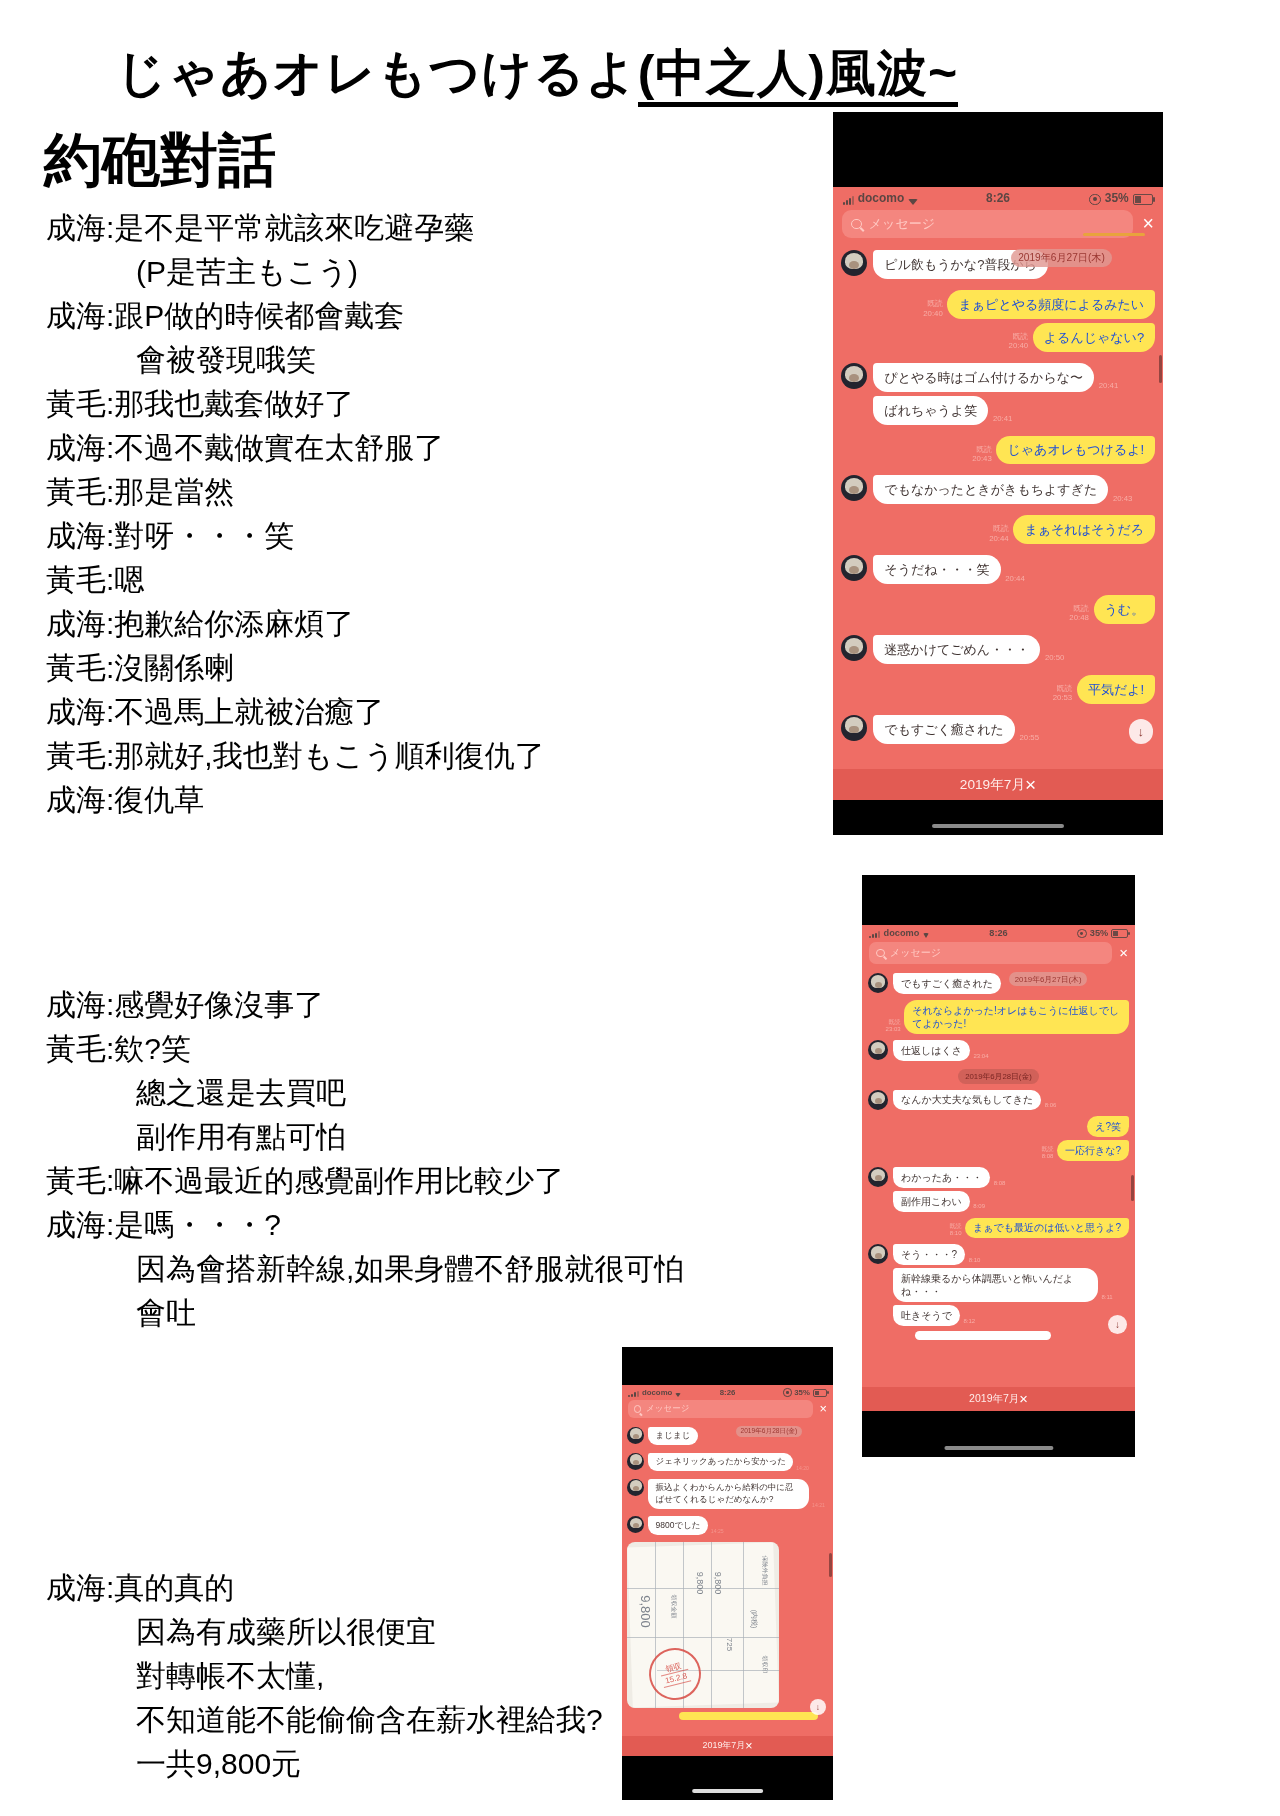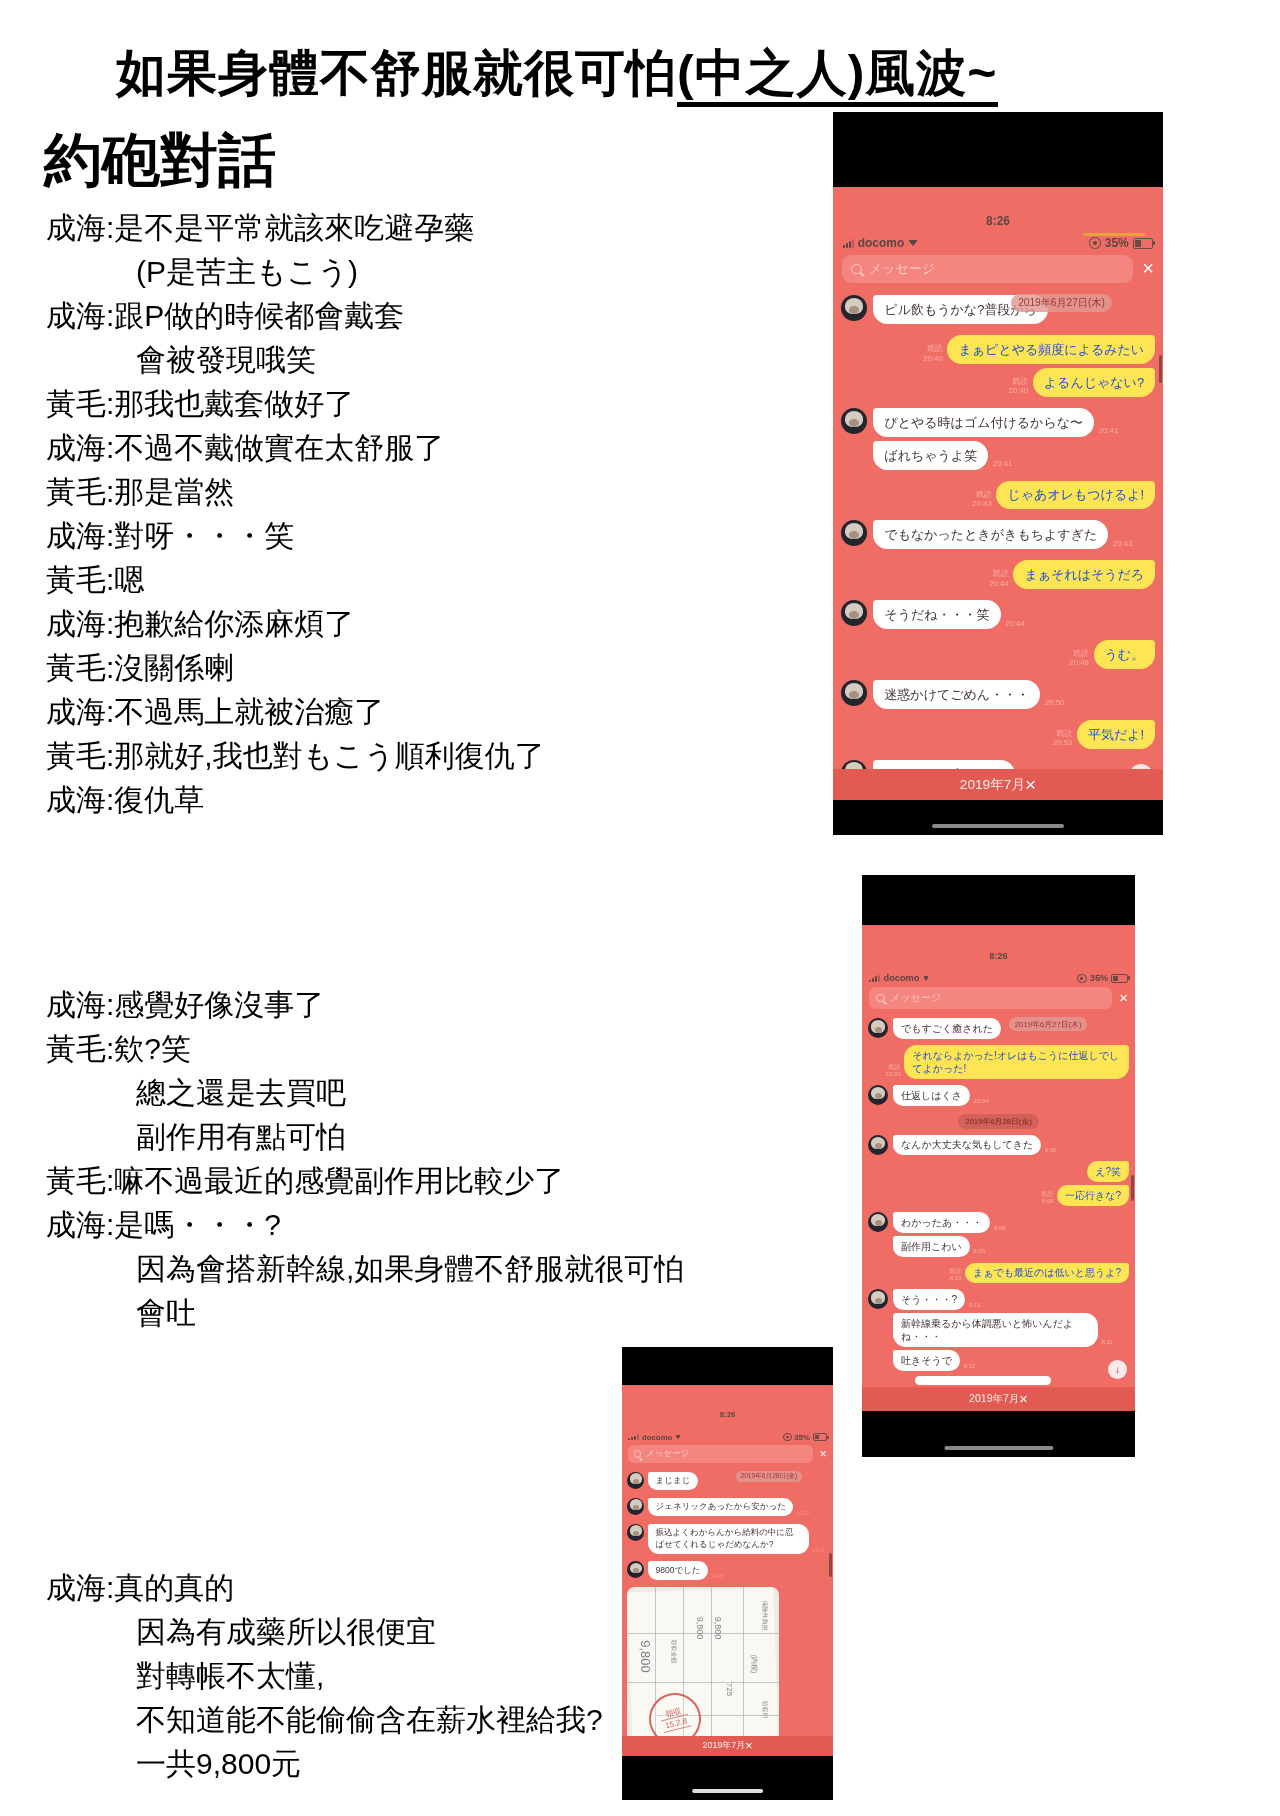--- a/index.html
+++ b/index.html
@@ -26,21 +26,21 @@
   #phone1 .ptop{height:75px;} #phone2 .ptop{height:50px;} #phone3 .ptop{height:38px;}
   .pbottom{flex:none;background:#000;position:relative;}
   #phone1 .pbottom{height:35px;} #phone2 .pbottom{height:46px;} #phone3 .pbottom{height:44px;}
   .homebar{position:absolute;left:50%;bottom:7px;transform:translateX(-50%);
     width:40%;height:4px;border-radius:2px;background:#8a8a8a;}
   #phone3 .homebar{background:#ddd;width:34%;}
   .screen{flex:1;background:#ef6d65;display:flex;flex-direction:column;overflow:hidden;position:relative;}
 
   .status{position:relative;display:flex;justify-content:space-between;align-items:center;
     color:#5c4643;font-weight:bold;font-size:0.92em;padding:0.35em 0.8em 0.15em;}
-  .sgroup{display:flex;align-items:center;gap:0.35em;margin-top:45px;}
+  .sgroup{display:flex;align-items:flex-end;gap:0.35em;}
   .bars{display:inline-flex;align-items:flex-end;gap:1px;height:0.75em;}
   .bars i{display:inline-block;width:2px;background:currentColor;border-radius:1px;}
   .bars i:nth-child(1){height:30%;} .bars i:nth-child(2){height:55%;}
   .bars i:nth-child(3){height:78%;} .bars i:nth-child(4){height:100%;opacity:.45;}
   .wifi{width:0;height:0;border-left:0.42em solid transparent;border-right:0.42em solid transparent;
     border-top:0.58em solid currentColor;display:inline-block;border-radius:2px;}
   .clock{position:absolute;left:50%;transform:translateX(-50%);text-align:right;}
   .eye{width:0.8em;height:0.8em;border:1px solid currentColor;border-radius:50%;display:inline-block;position:relative;}
   .eye::after{content:"";position:absolute;left:28%;top:28%;width:40%;height:40%;border-radius:50%;background:currentColor;}
   .bat{width:1.55em;height:0.78em;border:1px solid currentColor;border-radius:2px;display:inline-block;position:relative;opacity:.9;}
@@ -108,21 +108,21 @@
   .rtx{position:absolute;color:#7d838c;transform:rotate(90deg);transform-origin:center;white-space:nowrap;}
   .stamp{position:absolute;left:22px;bottom:8px;width:48px;height:48px;border:2px solid rgba(212,62,55,.8);
     border-radius:50%;color:rgba(212,62,55,.85);display:flex;flex-direction:column;align-items:center;
     justify-content:center;font-size:8px;line-height:1.15;transform:rotate(-14deg);background:rgba(255,255,255,.2);}
   .stamp span{display:block;border-top:1px solid rgba(212,62,55,.6);border-bottom:1px solid rgba(212,62,55,.6);padding:1px 3px;}
 </style>
 </head>
 <body>
 
 <div class="page">
-  <div class="title"><span>如果身體不舒服就很可怕</span><span class="u">(中之人)風波~</span></div>
+  <div class="title"><span>じゃあオレもつけるよ</span><span class="u">(中之人)風波~</span></div>
   <div class="h1">約砲對話</div>
   <div class="col" id="dlg1">
       <div class="ln">成海:是不是平常就該來吃避孕藥</div>
       <div class="ln ind">(P是苦主もこう)</div>
       <div class="ln">成海:跟P做的時候都會戴套</div>
       <div class="ln ind">會被發現哦笑</div>
       <div class="ln">黃毛:那我也戴套做好了</div>
       <div class="ln">成海:不過不戴做實在太舒服了</div>
       <div class="ln">黃毛:那是當然</div>
       <div class="ln">成海:對呀・・・笑</div>

